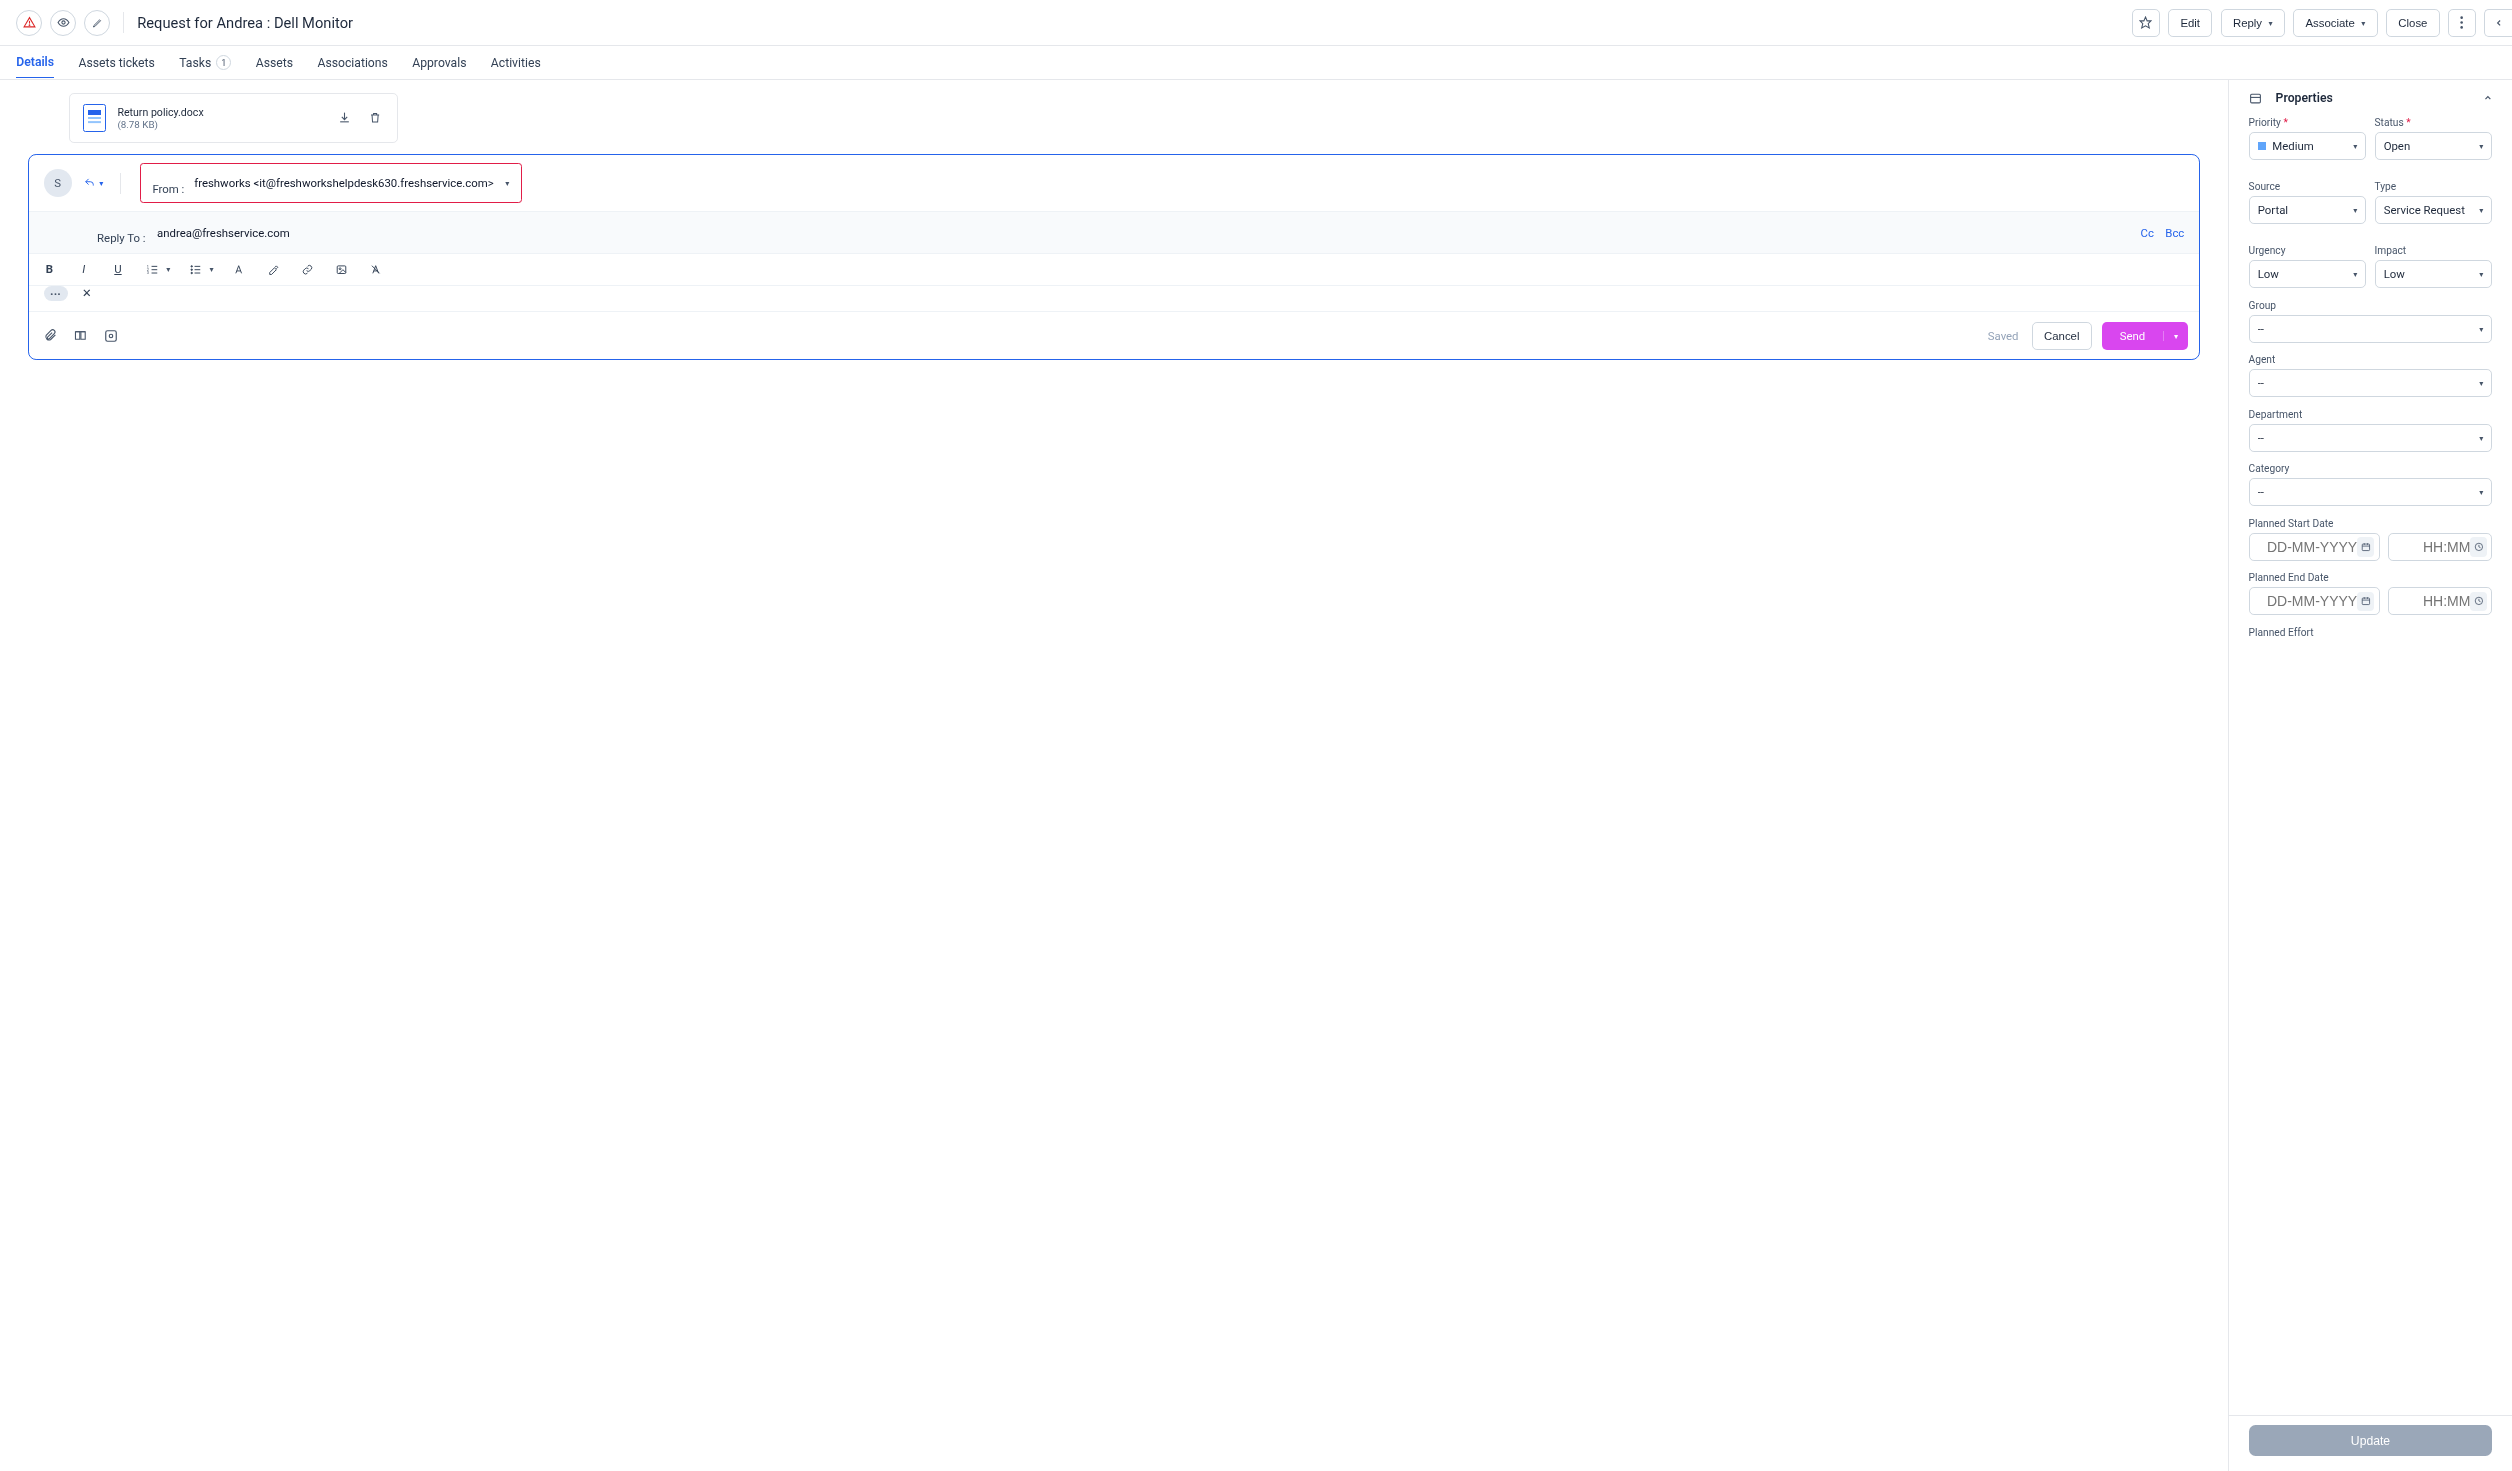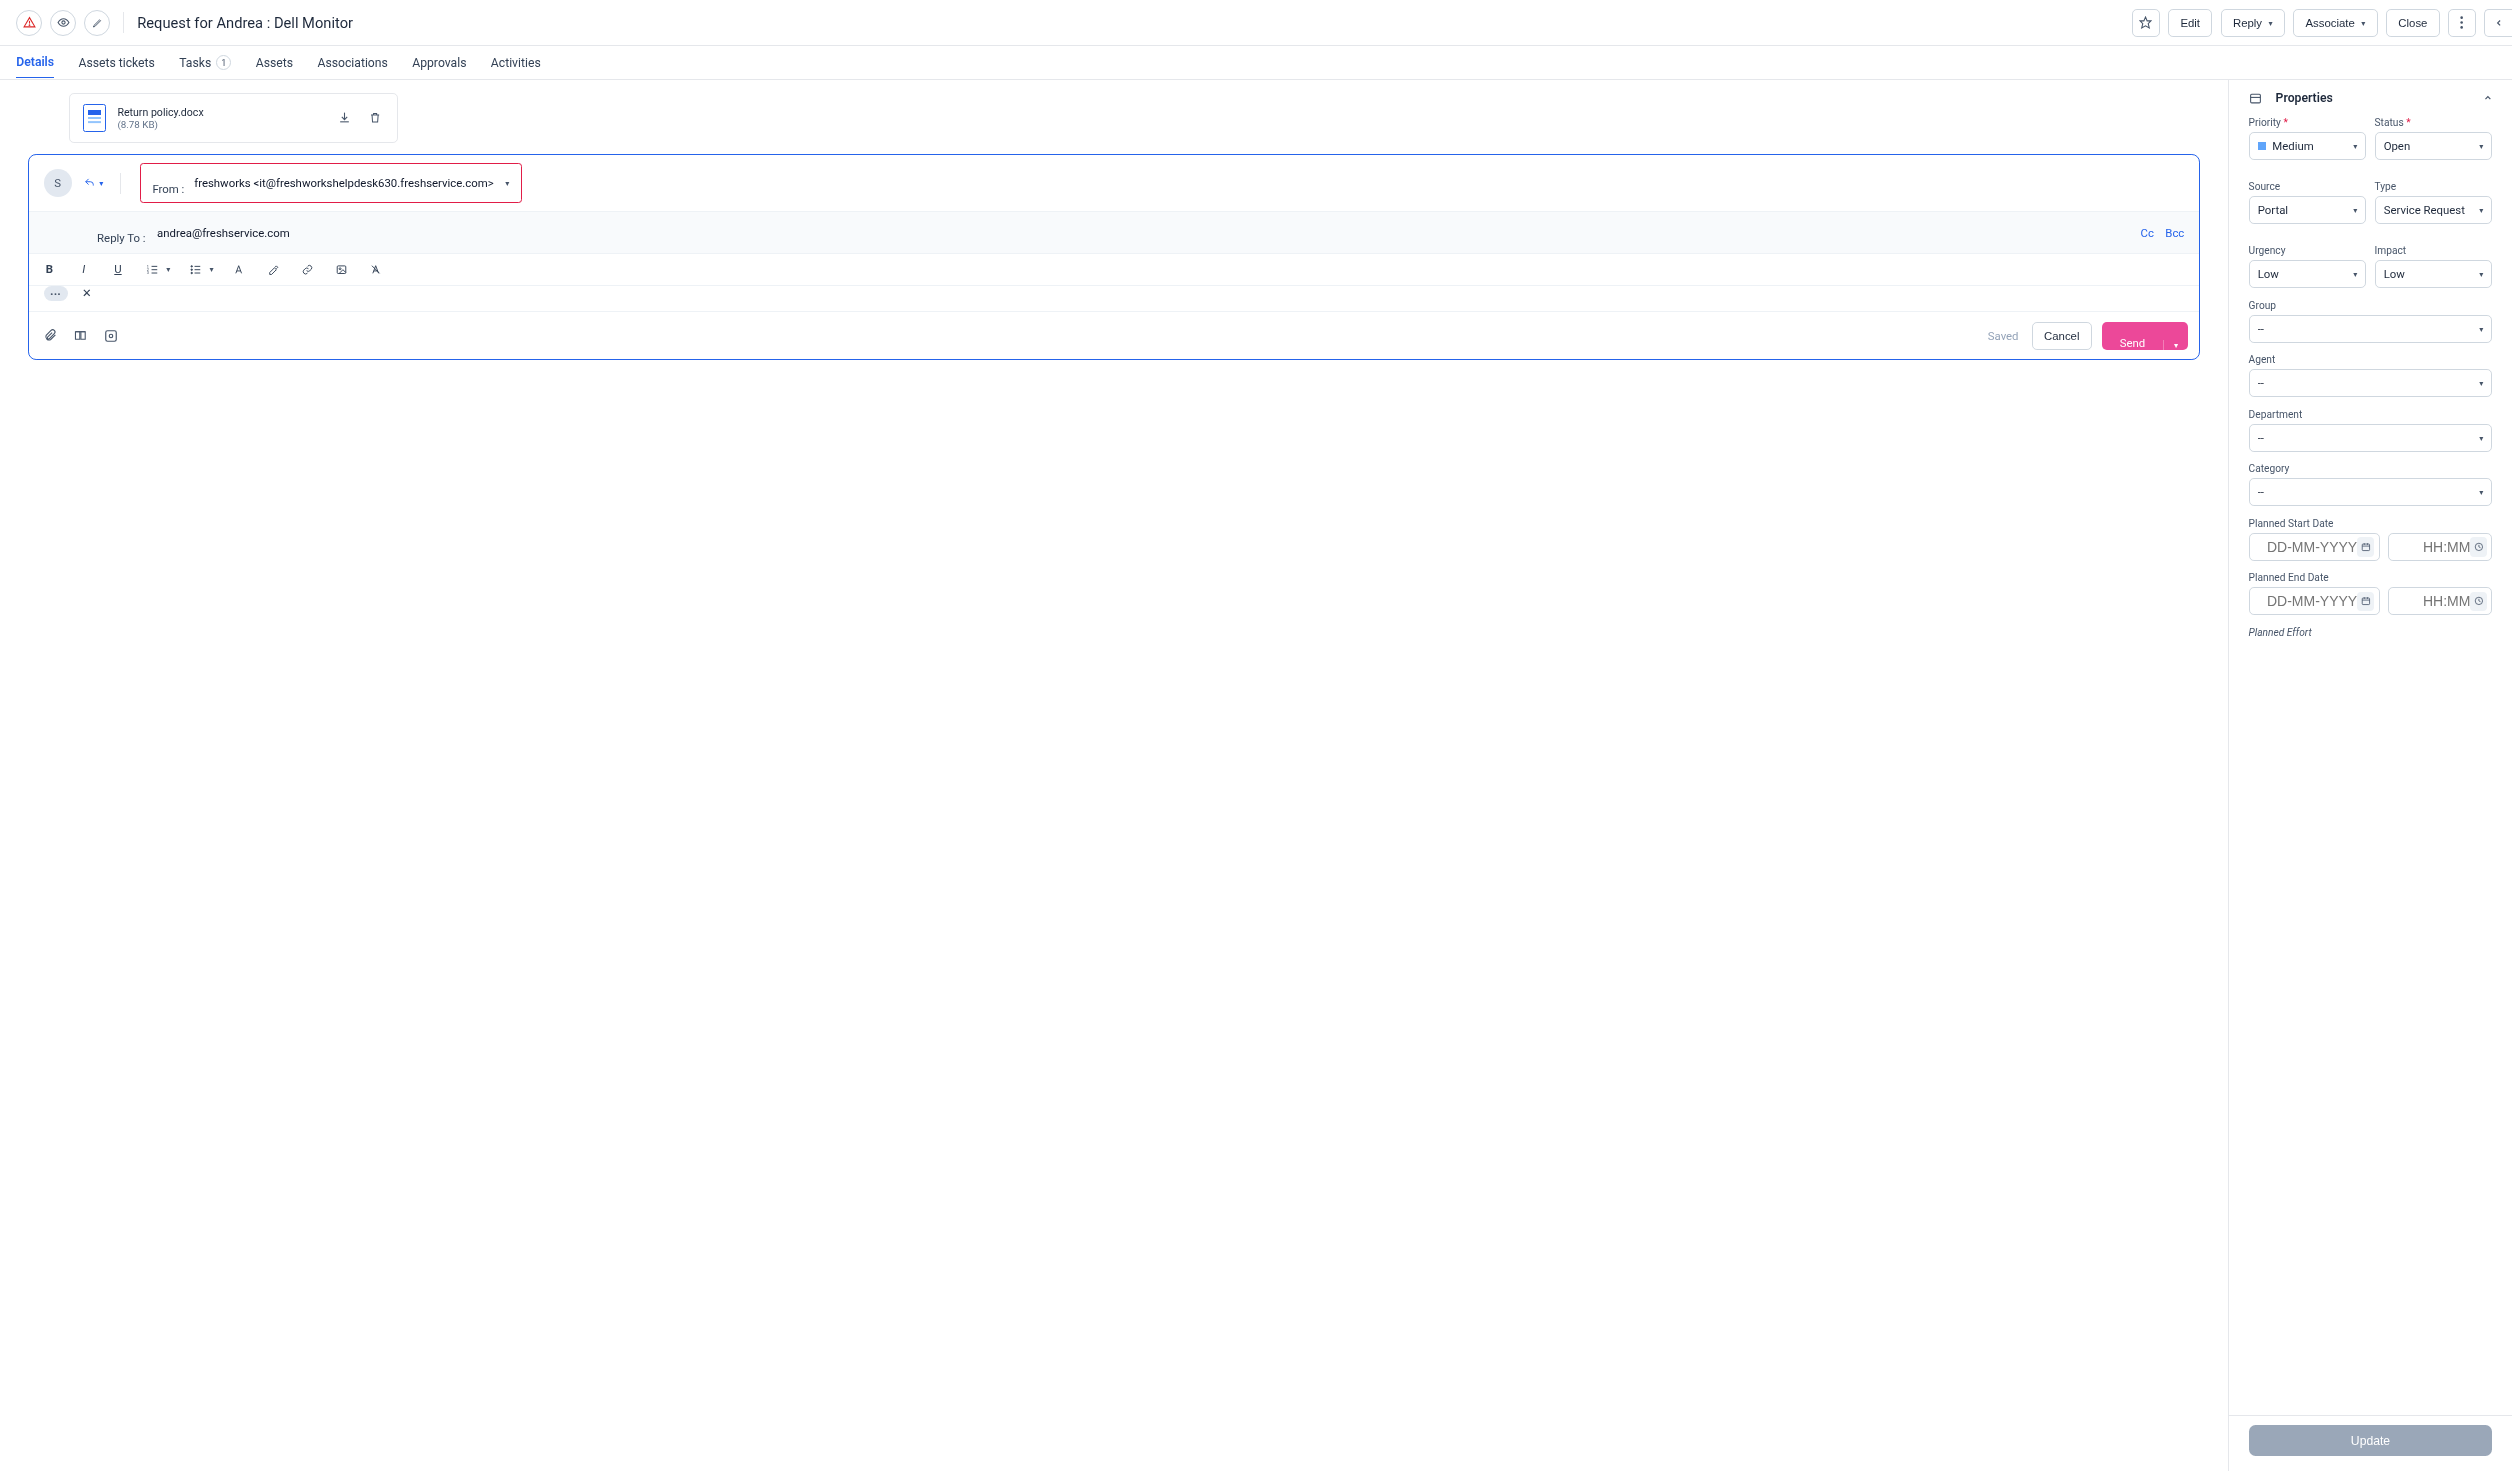--- a/index.html
+++ b/index.html
@@ -169,22 +169,22 @@
   .xmark{margin-left:11.4px; cursor:pointer; color:#334155;}
   .composer-foot {
     display:flex; align-items:center;
     padding:9.8px 11.4px;
     gap:9.8px;
     border-top:0.8px solid #eef2f6;
   }
   .composer-foot .left-ico { color:#475569; cursor:pointer; padding:3.3px;}
   .saved { color:#94a3b8; font-size:11.4px; margin-right:3.3px;}
   .btn-primary {
-    background:#ec4899; color:#fff; border-radius:4.9px;
-    height:28px; display:inline-flex; align-items:flex-end;
+    background:#d946ef; color:#fff; border-radius:4.9px;
+    height:28px; display:inline-flex; align-items:center;
     overflow:hidden; cursor:pointer;
   }
   .btn-primary .main-b{padding:0 18px; display:flex; align-items:center;}
   .btn-primary .split{border-left:0.8px solid rgba(255,255,255,.3); width:24.4px; display:flex; align-items:center; justify-content:center; font-size:8.1px;}
   
   .prop-head {
     display:flex; align-items:center; gap:14px; font-weight:600;
     color:#1e293b; padding: 0 0 11.4px 0;
     font-size:12.2px;
   }
@@ -600,21 +600,21 @@
             <div class="icn-cube">
               <svg width="9.8" height="9.8" viewBox="0 0 24 24" fill="none" stroke="#475569" stroke-width="2">
                   <circle cx="12" cy="12" r="9"></circle>
                   <polyline points="12 7 12 12 16 14"></polyline>
                 </svg>
             </div>
           </div>
         </div>
       </div>
 
-      <div class="field" style="margin-bottom:3.3px;font-style:italic;">
+      <div class="field" style="margin-bottom:3.3px;">
         <span class="flabel">Planned Effort</span>
       </div>
     </div>
 
     <div class="side-foot">
       <button class="update-btn"><span>Update</span></button>
     </div>
   </div>
 </div>
 

